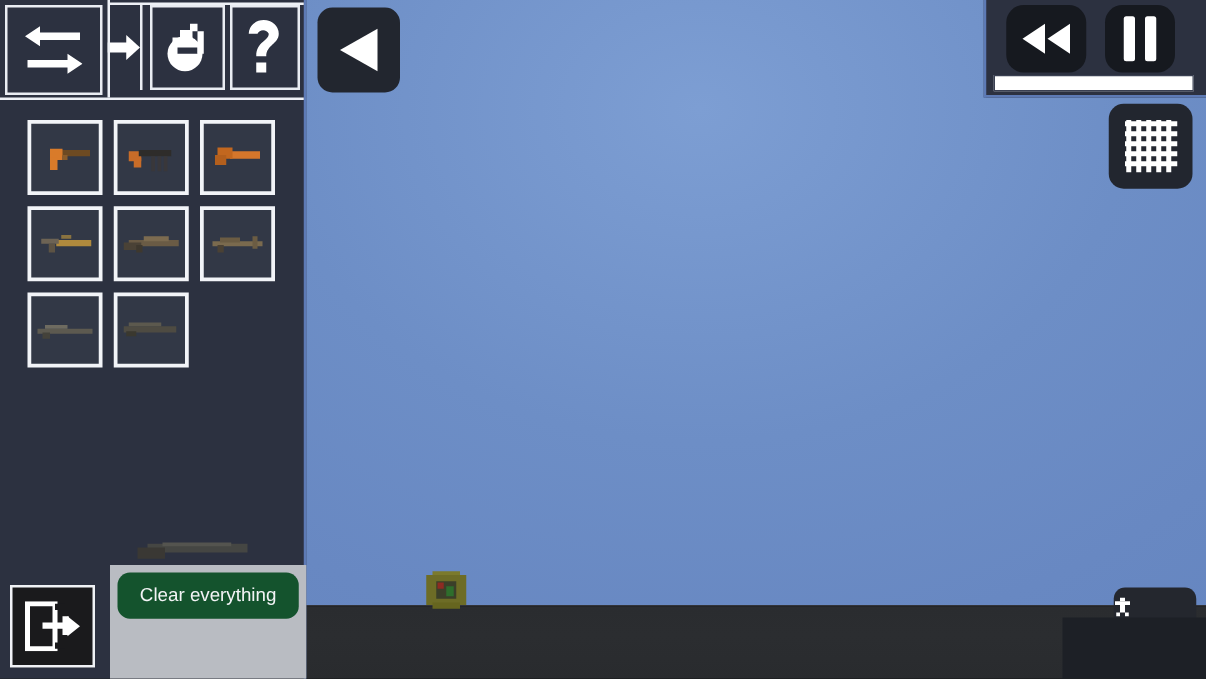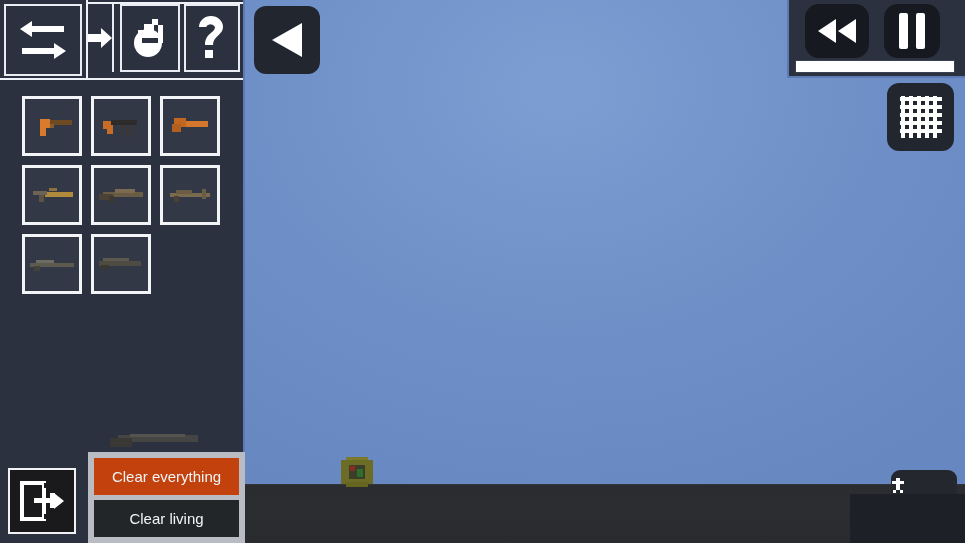--- a/index.html
+++ b/index.html
@@ -189,21 +189,21 @@
   .clear-btn {
     width: 145px; height: 37px;
     background: #2e3136;
     color: #f3f4f6;
     font-size: 15px;
     display: flex;
     align-items: center;
     justify-content: center;
     box-sizing: border-box;
   }
-  #clear-everything { margin-bottom: 5px; background: #c2410c; }
+  #clear-everything { margin-bottom: 5px; background: #14532d; border-radius: 10px; }
   #clear-living { background: #232629; }
 
   
   .fbtn {
     position: absolute;
     background: #22262f;
     border-radius: 12px;
     display: flex;
     align-items: center;
     justify-content: center;
@@ -401,21 +401,20 @@
         <rect x="24" y="33" width="8" height="5" fill="#1a1a1c"></rect>
         <rect x="14" y="17" width="22" height="5" fill="#ffffff"></rect>
         <rect x="30" y="12" width="5" height="15" fill="#ffffff"></rect>
         <polygon points="34,12 44,20 34,28" fill="#ffffff"></polygon>
       </svg>
     </div>
   </div>
 
   <div id="clear-menu">
     <div id="clear-everything" class="clear-btn">Clear everything</div>
-    <div id="clear-living" class="clear-btn">Clear living</div>
   </div>
 
   <div id="back-btn" class="fbtn">
     <svg width="34" height="38" viewBox="0 0 34 38">
       <polygon points="32,2 32,36 2,19" fill="#ffffff"></polygon>
     </svg>
   </div>
 
   <div id="top-right-panel"></div>
 

